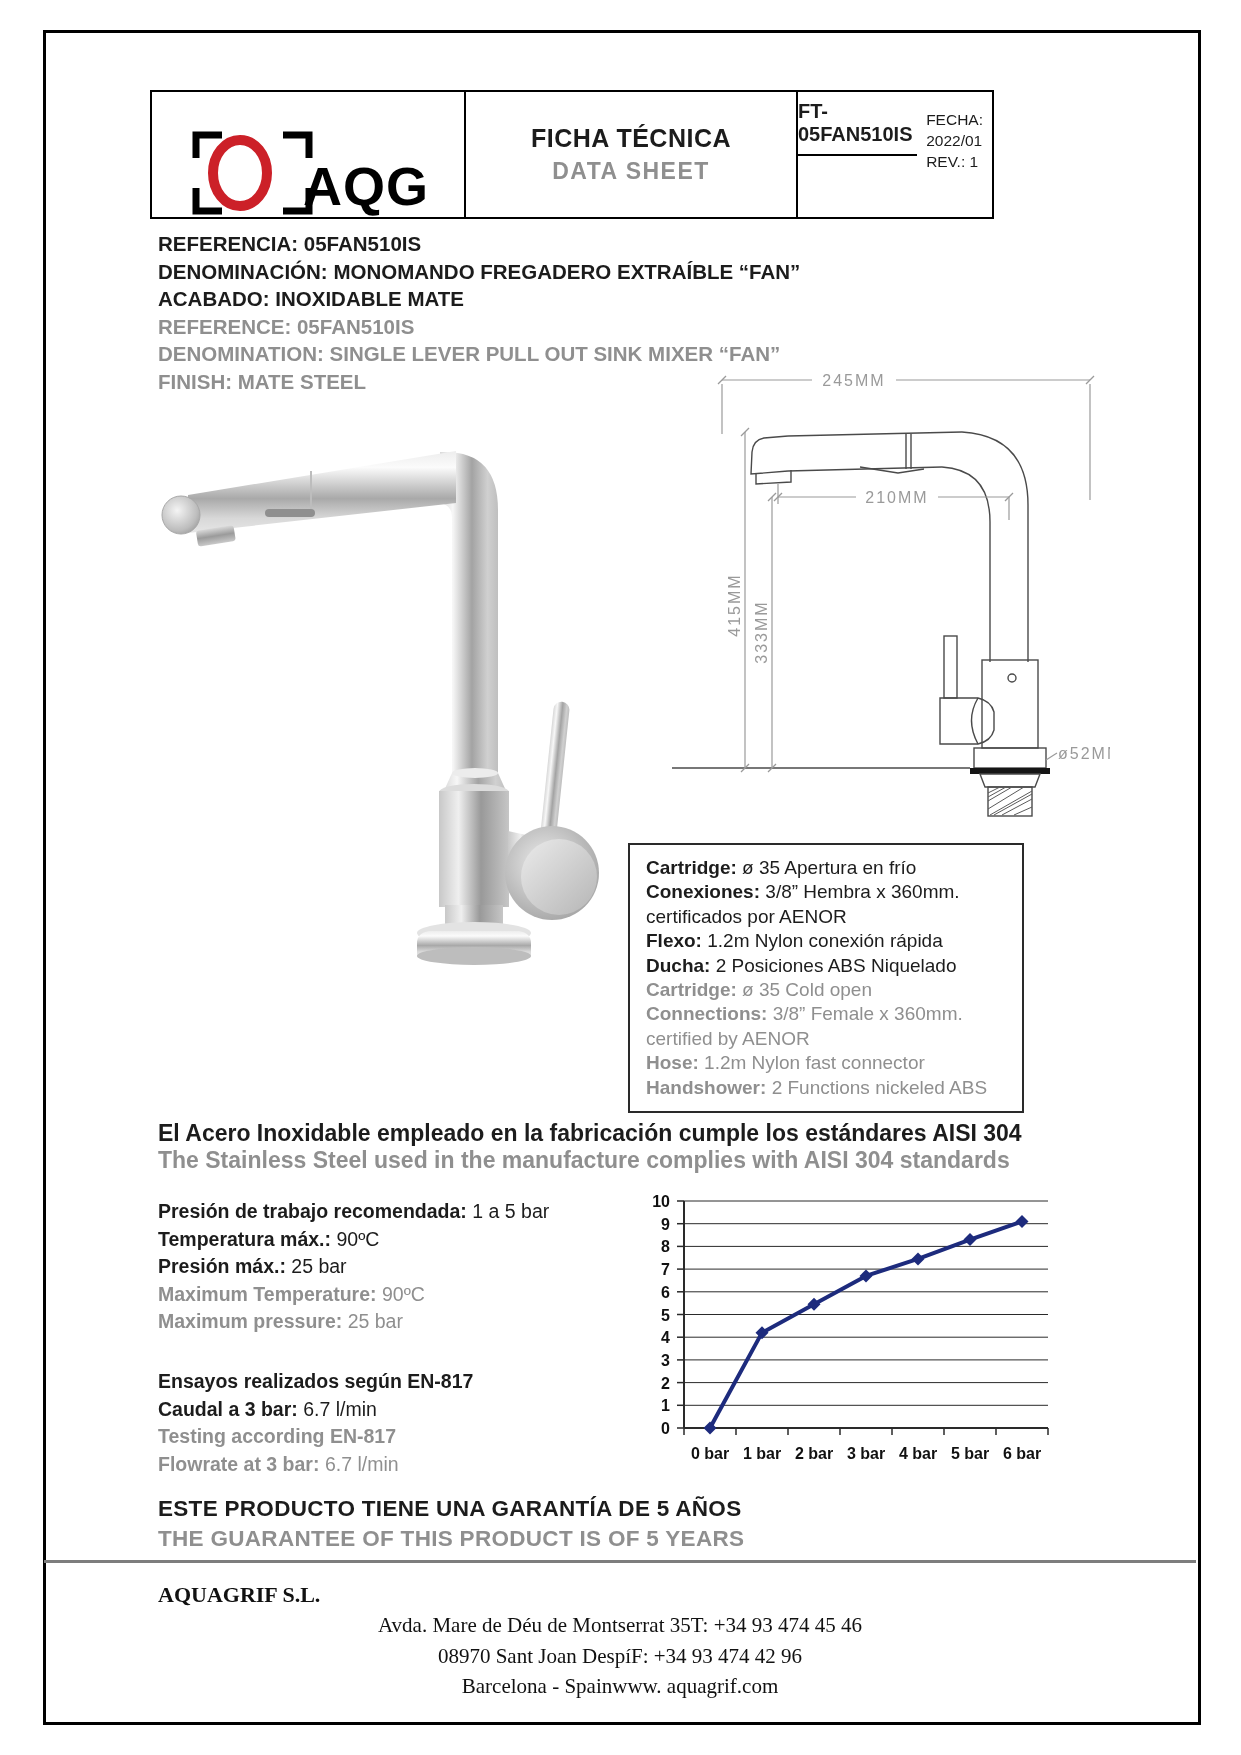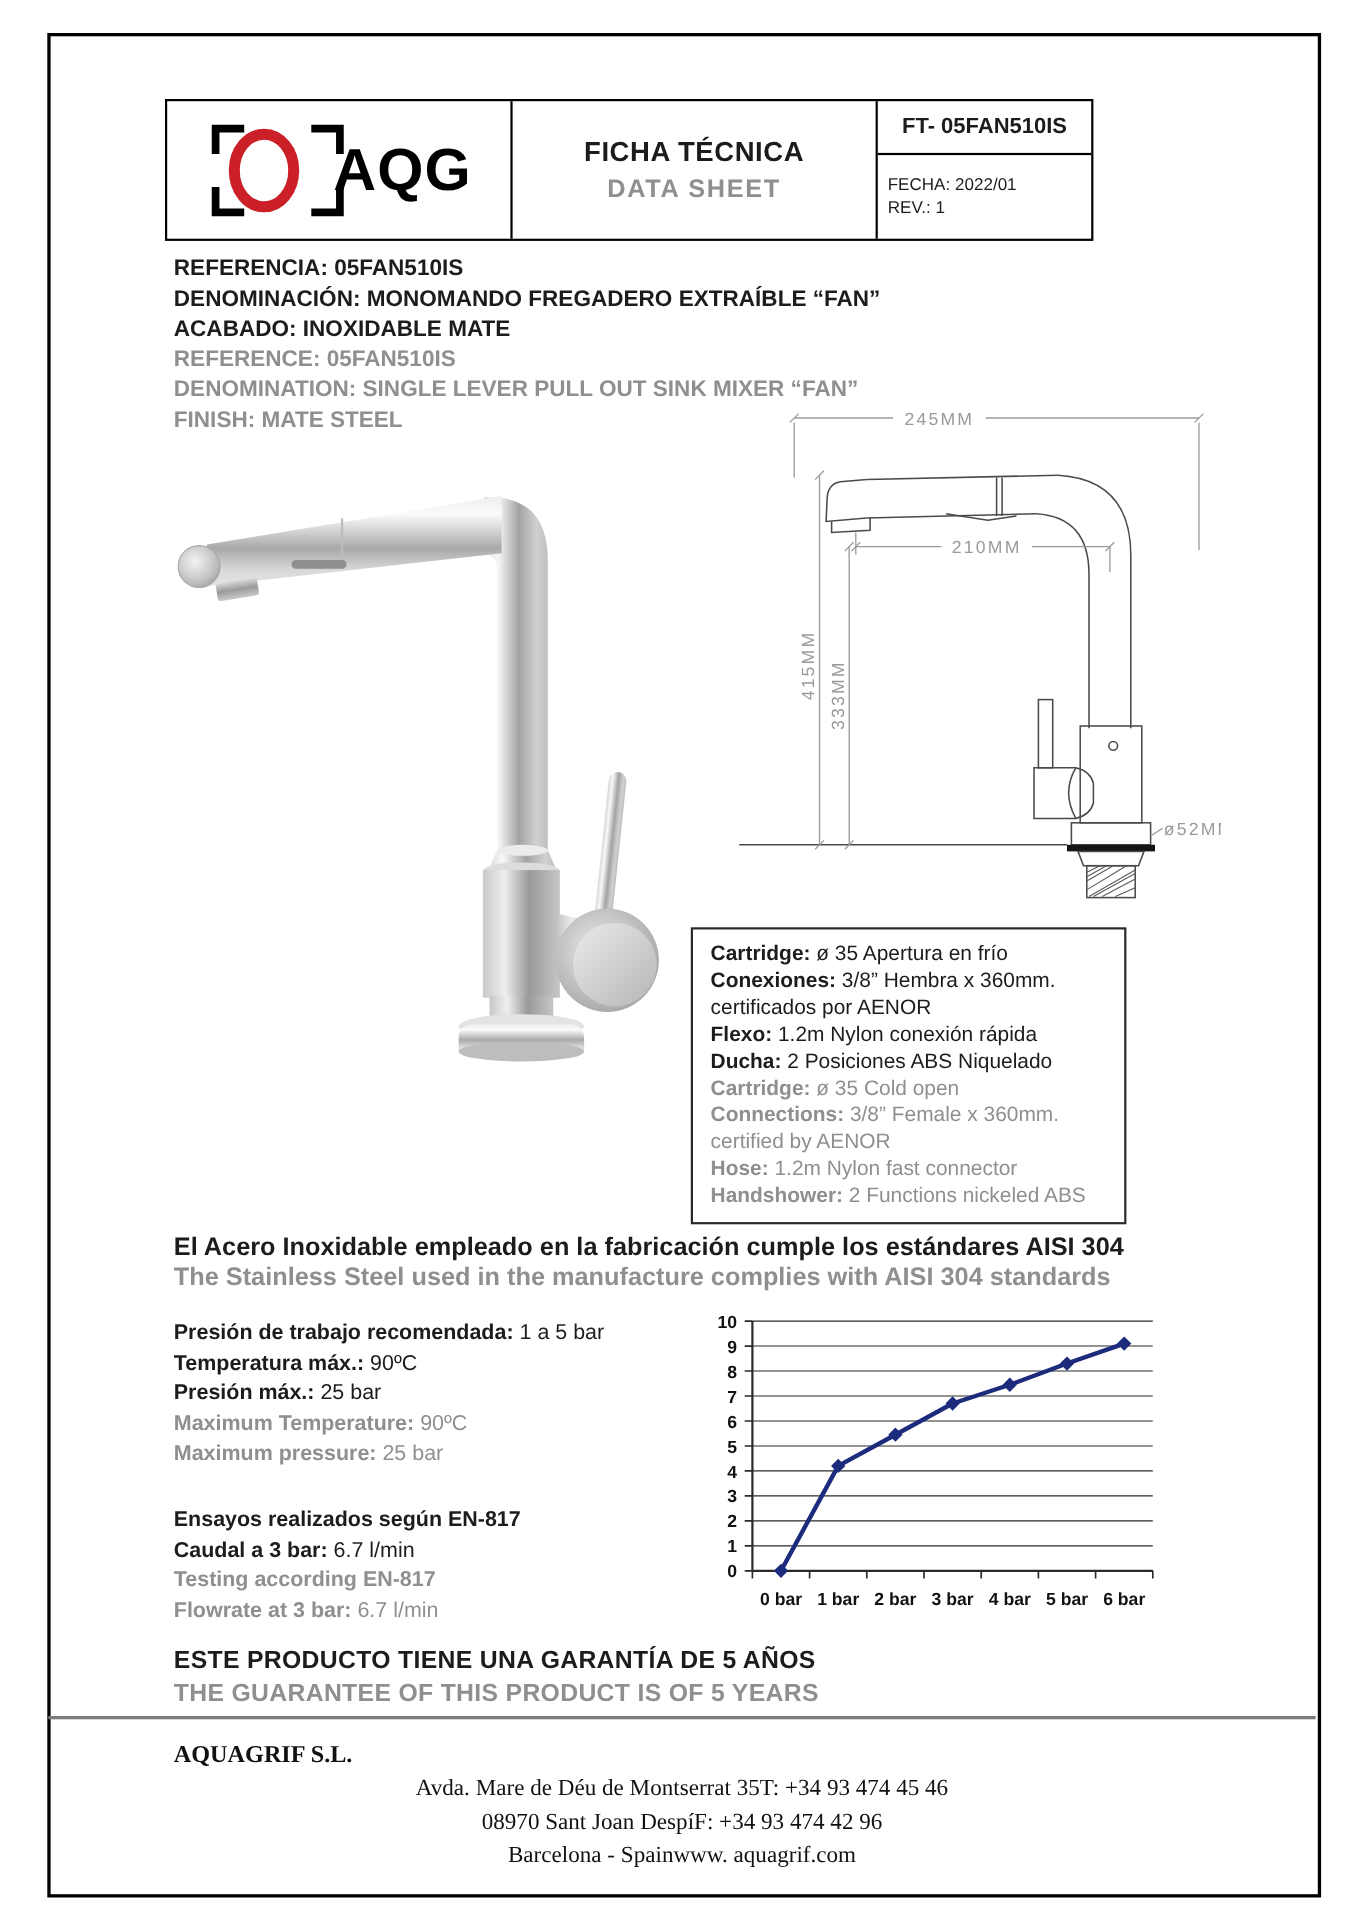--- a/index.html
+++ b/index.html
@@ -2,26 +2,26 @@
 <html><head>
 <meta charset="utf-8">
 <style>
   html,body{margin:0;padding:0;background:#fff;}
   .page{position:relative;width:1241px;height:1755px;background:#fff;overflow:hidden;
         font-family:"Liberation Sans",sans-serif;color:#1c1c1c;}
   .frame{position:absolute;left:43px;top:30px;width:1152px;height:1689px;border:3px solid #000;}
 
   
   .header{position:absolute;left:150px;top:90px;width:840px;height:125px;display:flex;border:2px solid #000;background:#fff;}
-  .h-logo{width:312px;border-right:2px solid #000;display:flex;align-items:center;justify-content:center;}
+  .h-logo{width:312px;border-right:2px solid #000;display:flex;align-items:flex-end;justify-content:center;}
   .h-logo b{font-size:54px;letter-spacing:1px;margin-left:-16px;color:#000;}
   .h-title{flex:1;border-right:2px solid #000;display:flex;flex-direction:column;justify-content:center;text-align:center;gap:5px;}
   .t1{font-size:25px;font-weight:bold;letter-spacing:.5px;}
   .t2{font-size:23px;font-weight:bold;color:#8f8f8f;letter-spacing:1.5px;}
-  .h-ref{width:194px;display:flex;flex-direction:column;}
+  .h-ref{width:194px;display:flex;flex-direction:row;}
   .ref-code{height:62px;border-bottom:2px solid #000;display:flex;align-items:center;justify-content:center;font-weight:bold;font-size:20px;}
   .ref-meta{flex:1;padding:17px 9px;font-size:15.5px;line-height:21px;}
 
   
   .product{position:absolute;left:158px;top:230px;width:860px;}
   .product div{font-size:20.5px;font-weight:bold;line-height:27.5px;white-space:nowrap;}
   .muted{color:#8f8f8f;}
 
   
   .photo{position:absolute;left:115px;top:395px;}

